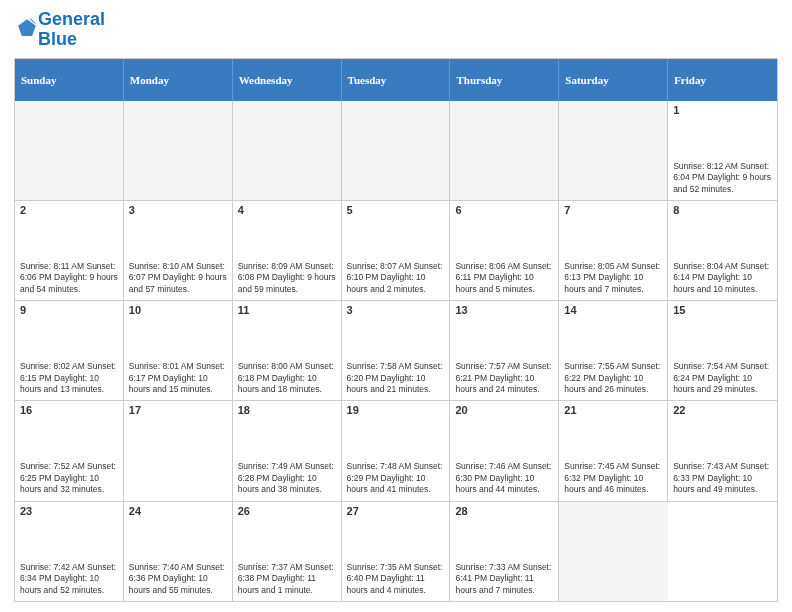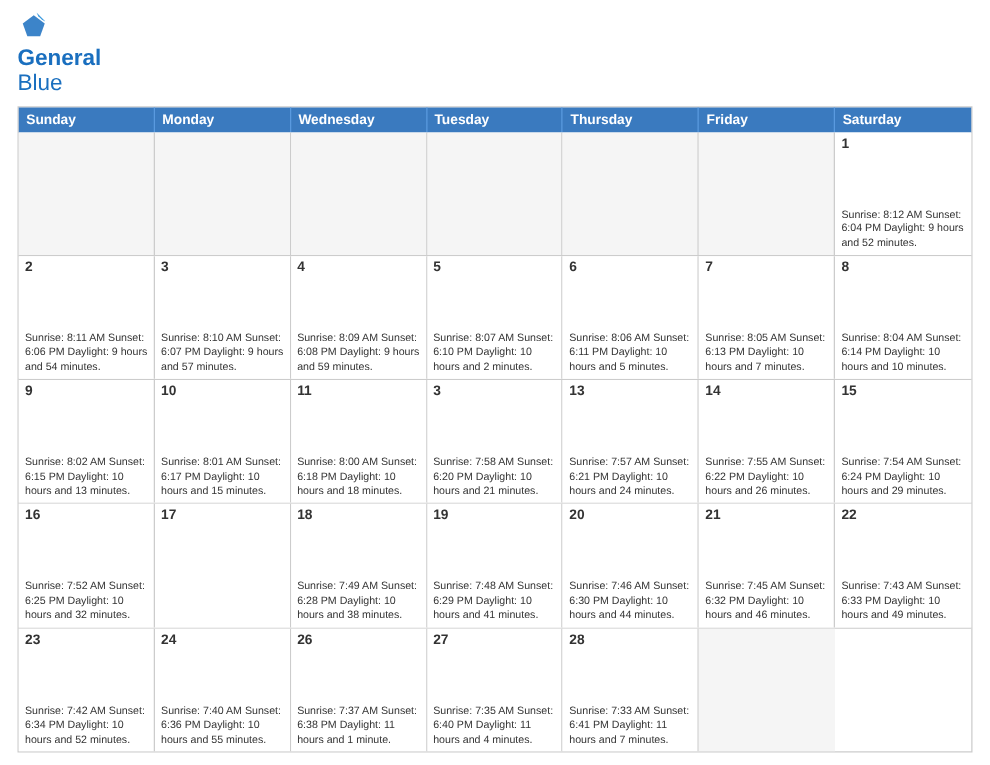--- a/index.html
+++ b/index.html
@@ -18,21 +18,21 @@
       flex-direction: column;
     }
     .header {
       display: flex;
       justify-content: space-between;
       align-items: flex-start;
       margin-bottom: 8px;
     }
     .logo {
       display: flex;
-      flex-direction: column;
+      align-items: center;
     }
     .logo-text {
       font-size: 18px;
       font-weight: bold;
       color: #333;
       line-height: 1.1;
     }
     .logo-text span { color: #1a6fbf; }
     .logo-icon {
       width: 22px;
@@ -59,23 +59,24 @@
     }
     .cal-header {
       display: grid;
       grid-template-columns: repeat(7, 1fr);
       background: #3a7abf;
     }
     .cal-header-cell {
       color: #fff;
       font-size: 11px;
       font-weight: bold;
-      padding: 4px 6px;
+      padding: 15px 6px;
       border-right: 1px solid #5a9adf;
       text-align: left;
+      font-family: Liberation Serif, serif;
     }
     .cal-header-cell:last-child { border-right: none; }
     .cal-body {
       flex: 1;
       display: flex;
       flex-direction: column;
     }
     .cal-row {
       display: grid;
       grid-template-columns: repeat(7, 1fr);
@@ -113,38 +114,38 @@
   <div class="header">
     <div class="logo">
       <div>
         <svg class="logo-icon" viewBox="0 0 30 30">
           <polygon points="15,3 27,12 22,26 8,26 3,12" fill="#1a6fbf" opacity="0.85"></polygon>
           <polygon points="18,0 28,10 24,8 20,4" fill="#3a9adf"></polygon>
         </svg>
       </div>
       <div class="logo-text">
         <div><span>General</span></div>
-        <div style="color:#1a6fbf; font-weight:normal;">Blue</div>
+        <div style="color:#1a6fbf; font-weight:bold;">Blue</div>
       </div>
     </div>
     <div class="title-block">
       <div class="month-title"></div>
       <div class="location"></div>
     </div>
   </div>
 
   <div class="calendar">
     <div class="cal-header" id="cal-header-row">
         <div class="cal-header-cell">Sunday</div>
         <div class="cal-header-cell">Monday</div>
         <div class="cal-header-cell">Wednesday</div>
         <div class="cal-header-cell">Tuesday</div>
         <div class="cal-header-cell">Thursday</div>
+        <div class="cal-header-cell">Saturday</div>
         <div class="cal-header-cell">Friday</div>
-        <div class="cal-header-cell">Saturday</div>
       </div>
     <div class="cal-body" id="cal-body">
         <div class="cal-row">
           <div class="cal-cell empty"></div>
           <div class="cal-cell empty"></div>
           <div class="cal-cell empty"></div>
           <div class="cal-cell empty"></div>
           <div class="cal-cell empty"></div>
           <div class="cal-cell empty"></div>
           <div class="cal-cell">

